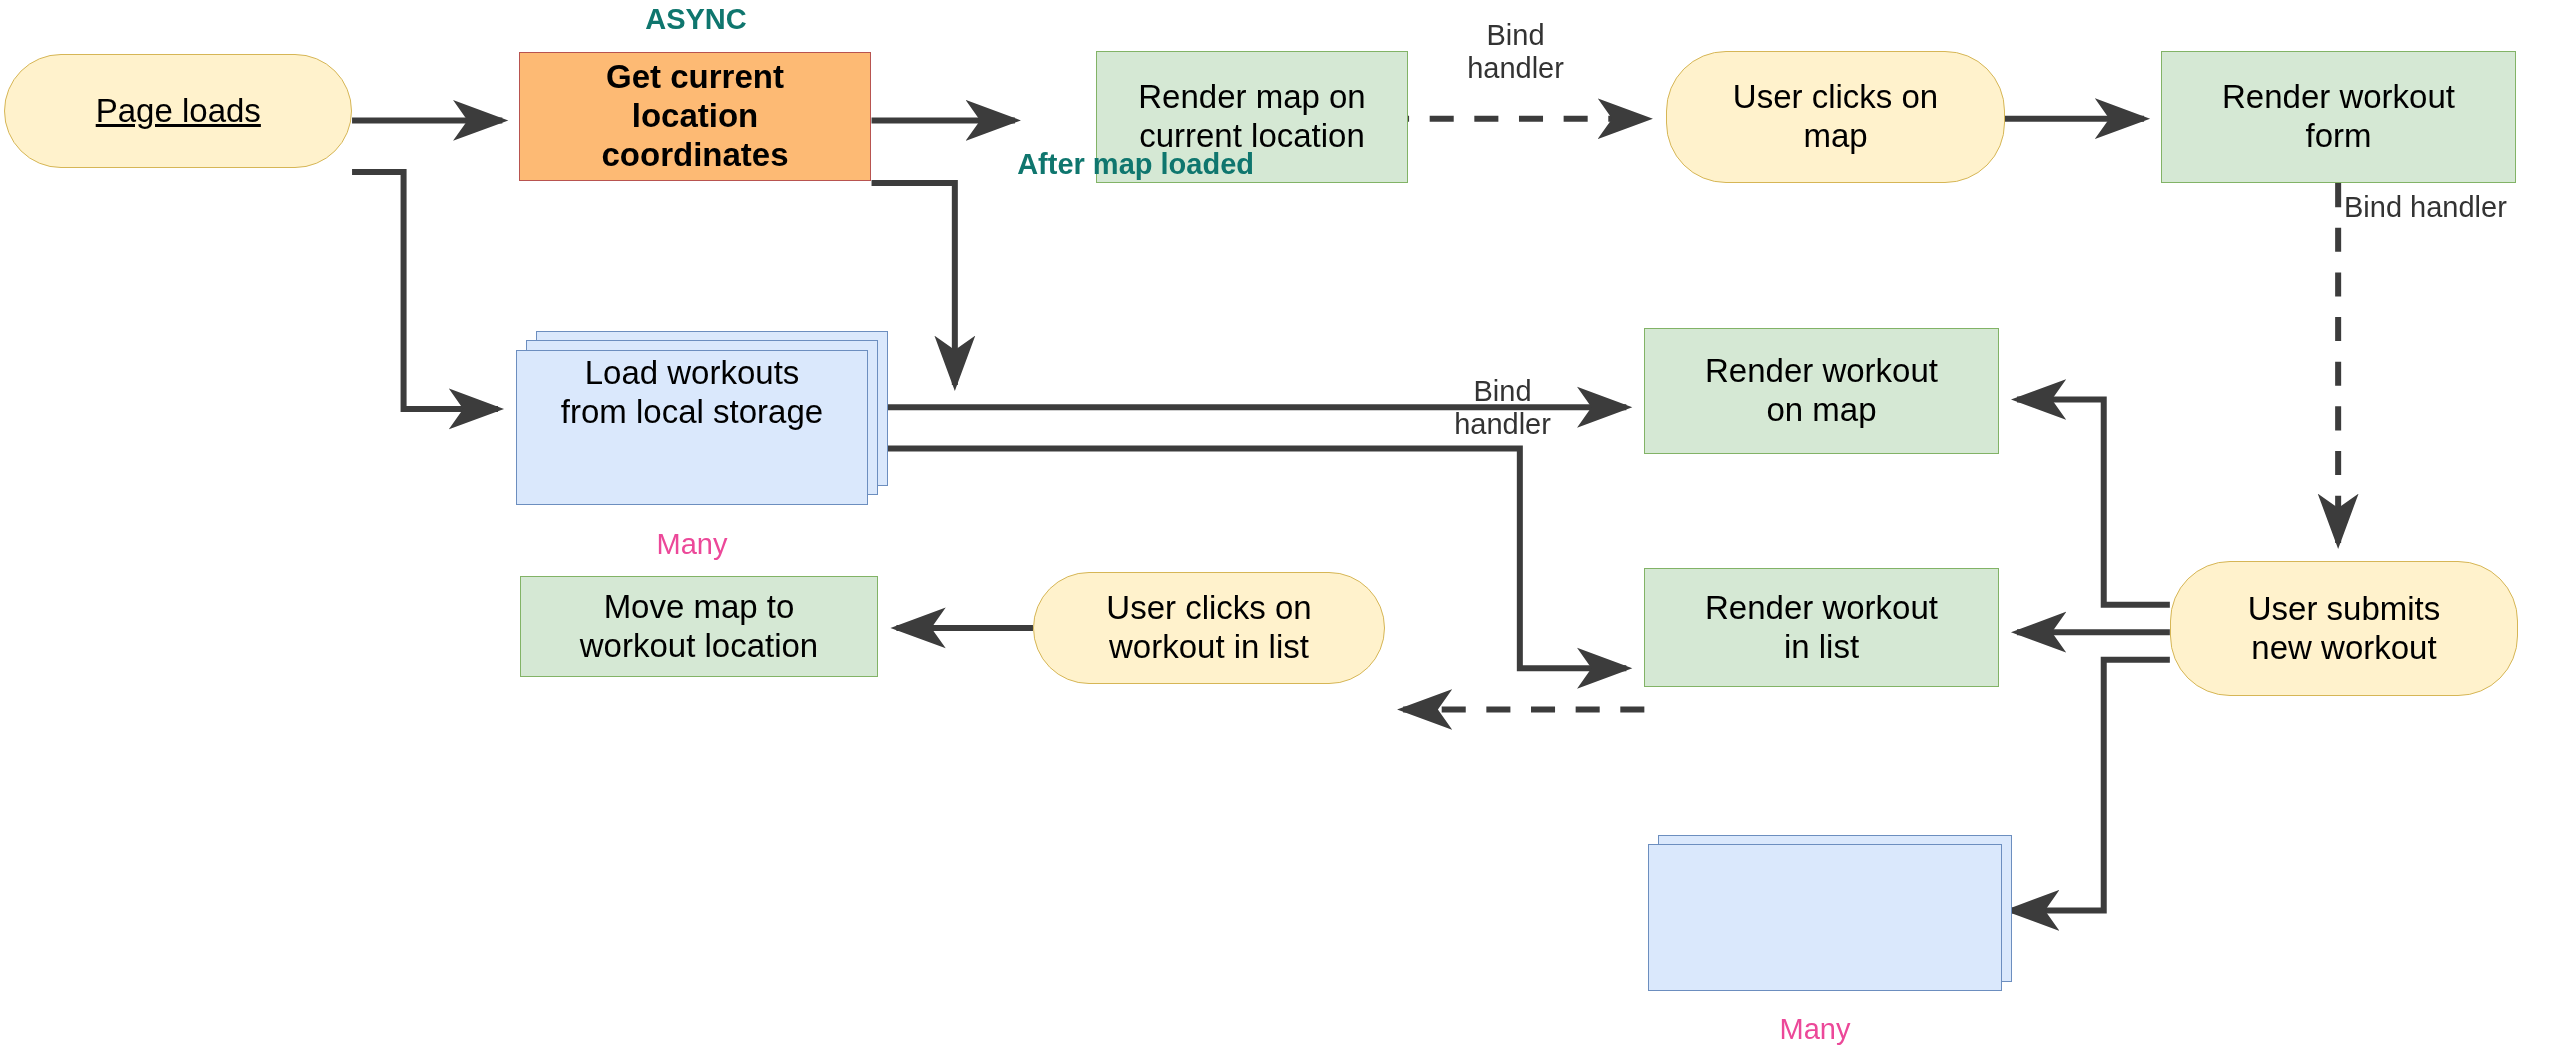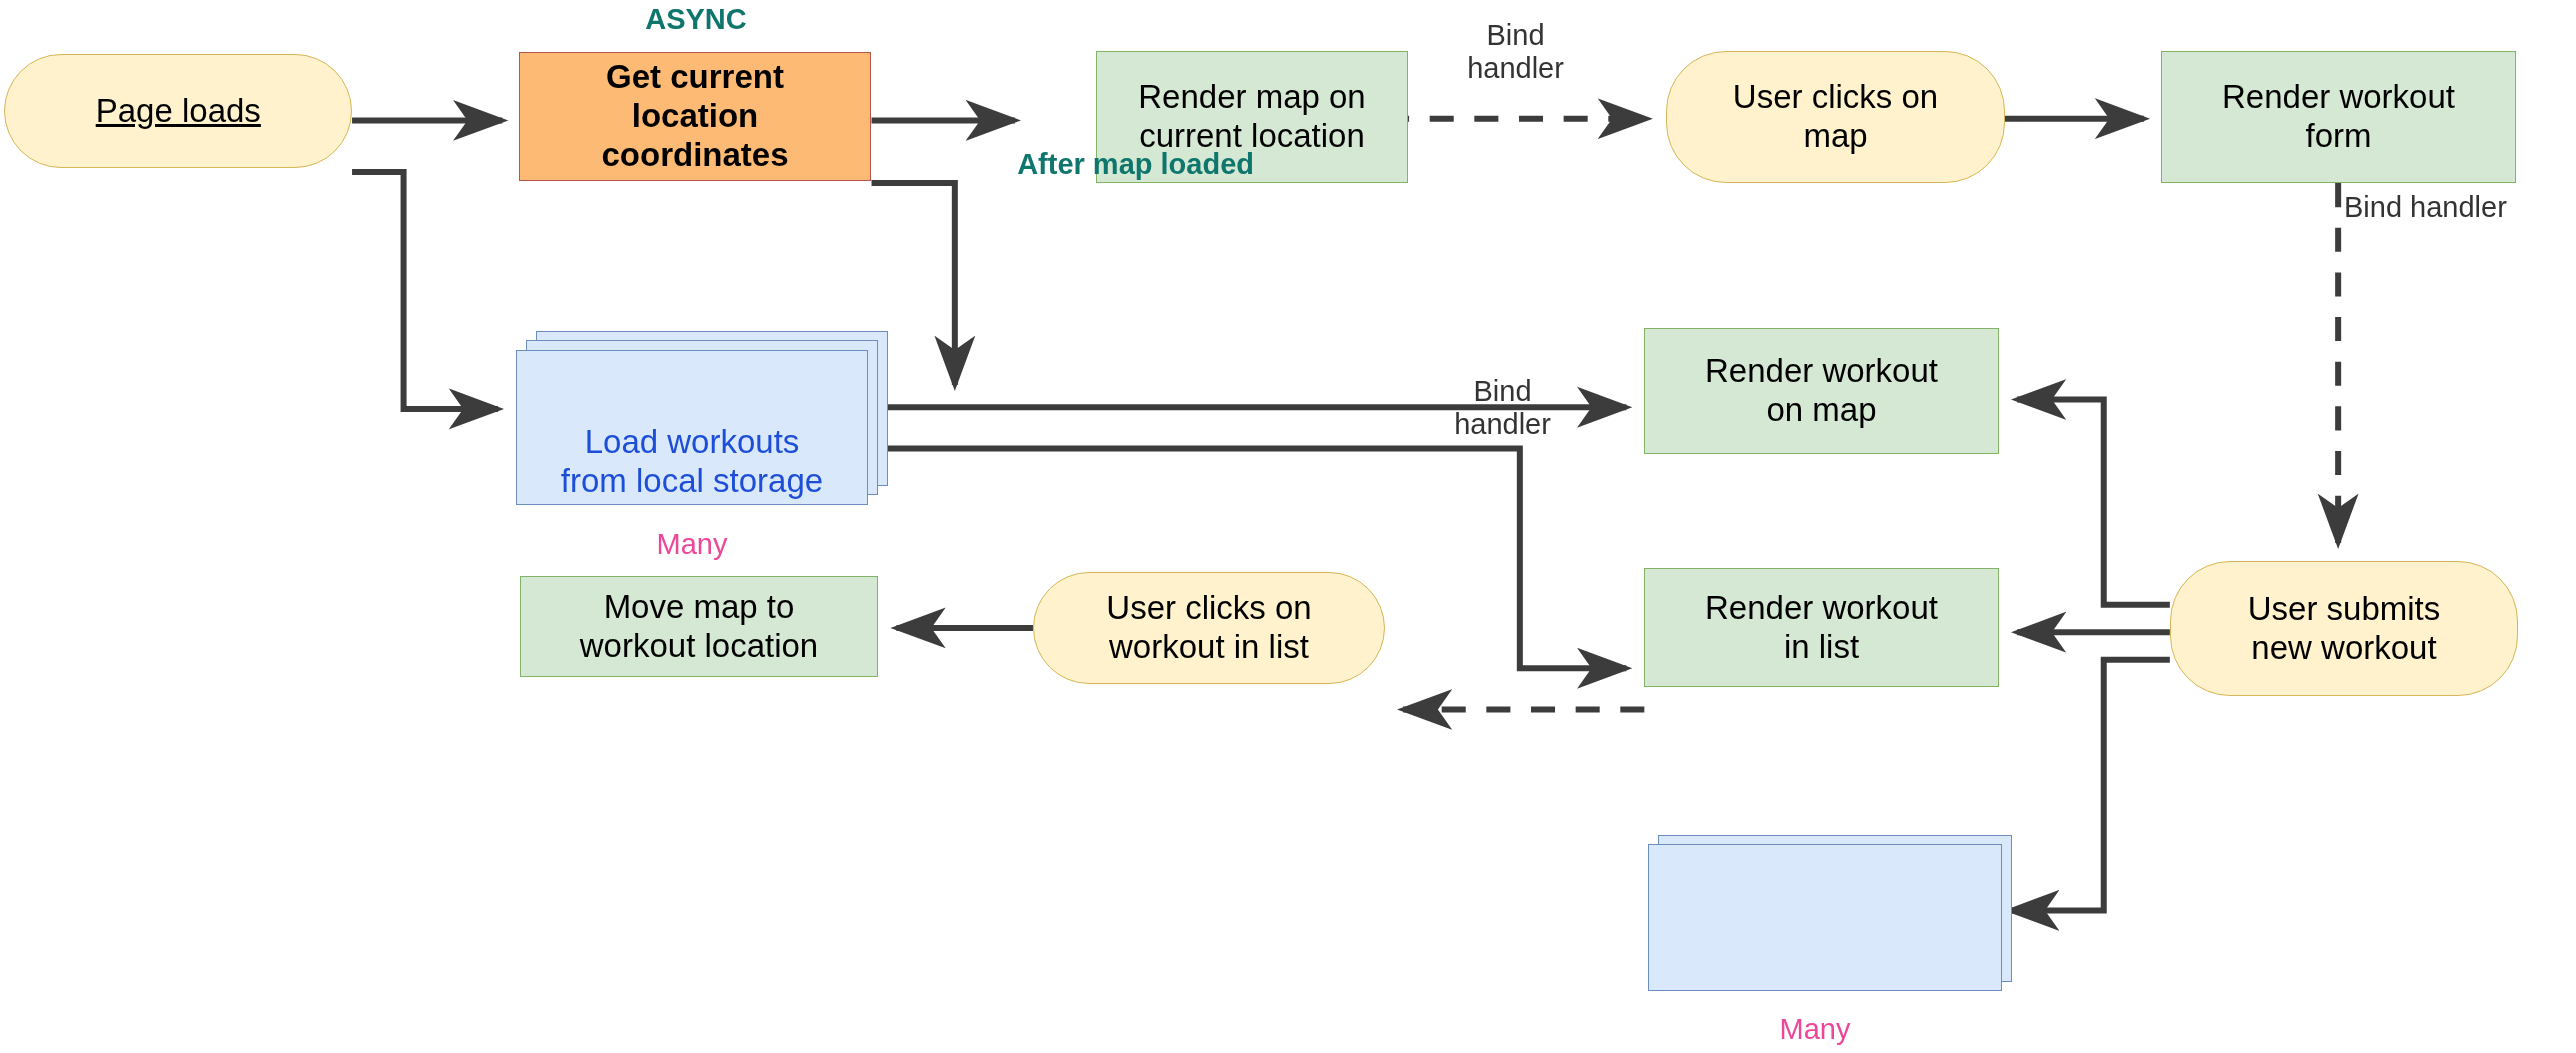--- a/index.html
+++ b/index.html
@@ -57,24 +57,24 @@
     box-sizing: border-box;
     background: #dae8fc;
     border: 1.7px solid #6c8ebf;
   }
   .stack-front {
     position: absolute;
     box-sizing: border-box;
     background: #dae8fc;
     border: 1.7px solid #6c8ebf;
     display: flex;
-    align-items: flex-end;
+    align-items: flex-start;
     justify-content: center;
     text-align: center;
-    color: #1d4ed8;
+    color: #000000;
     font-size: 33px;
     line-height: 1.18;
     padding: 3.4px 8.6px;
   }
   .edge-label {
     position: absolute;
     color: #333333;
     font-size: 29px;
     line-height: 1.15;
     text-align: center;

